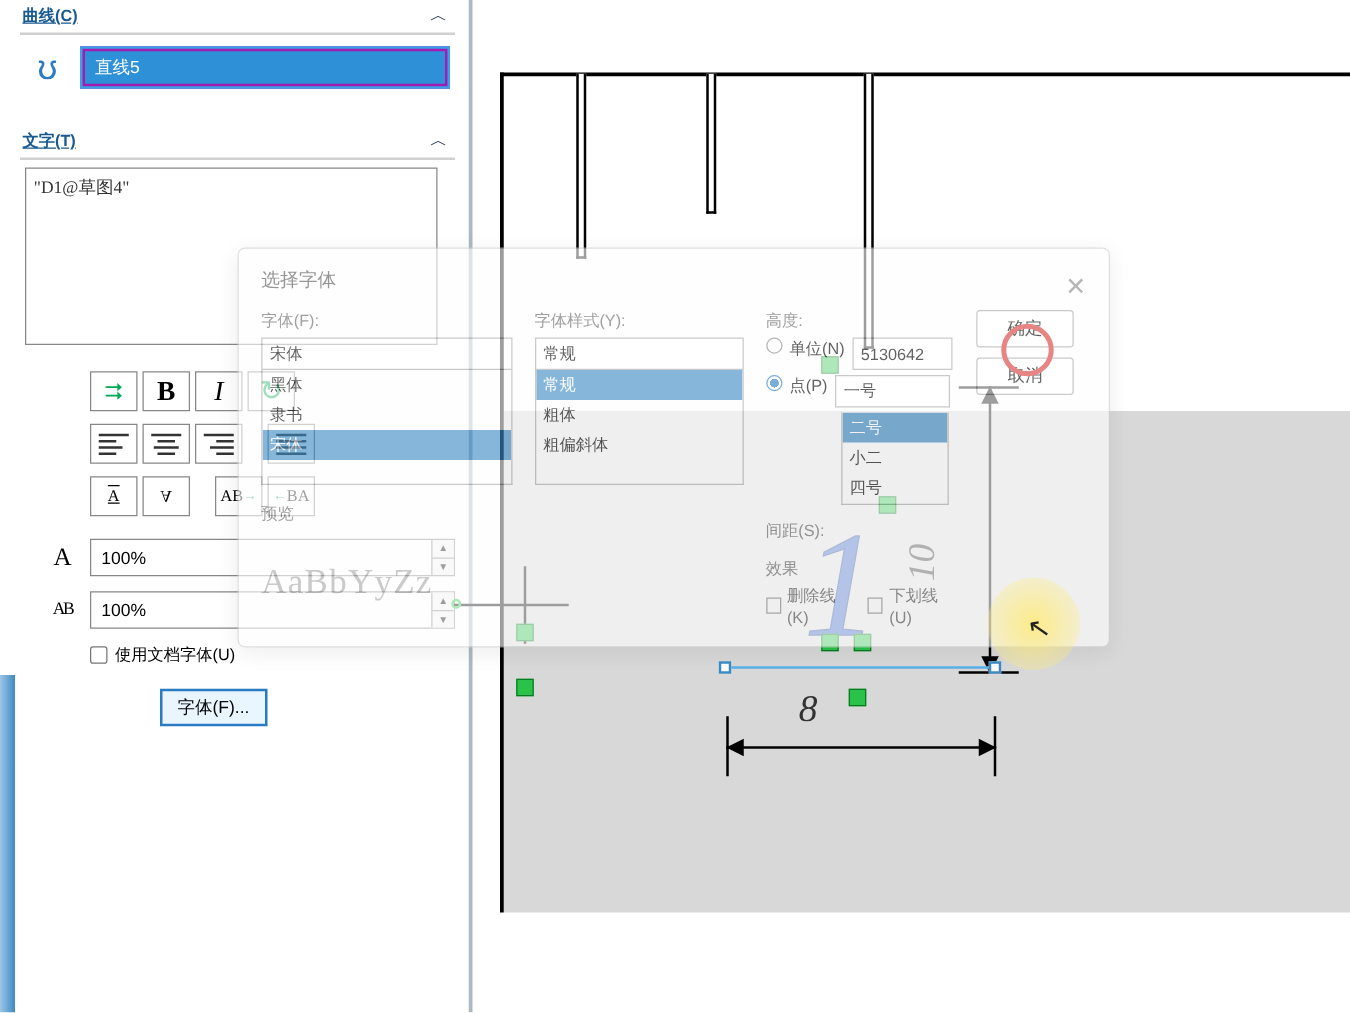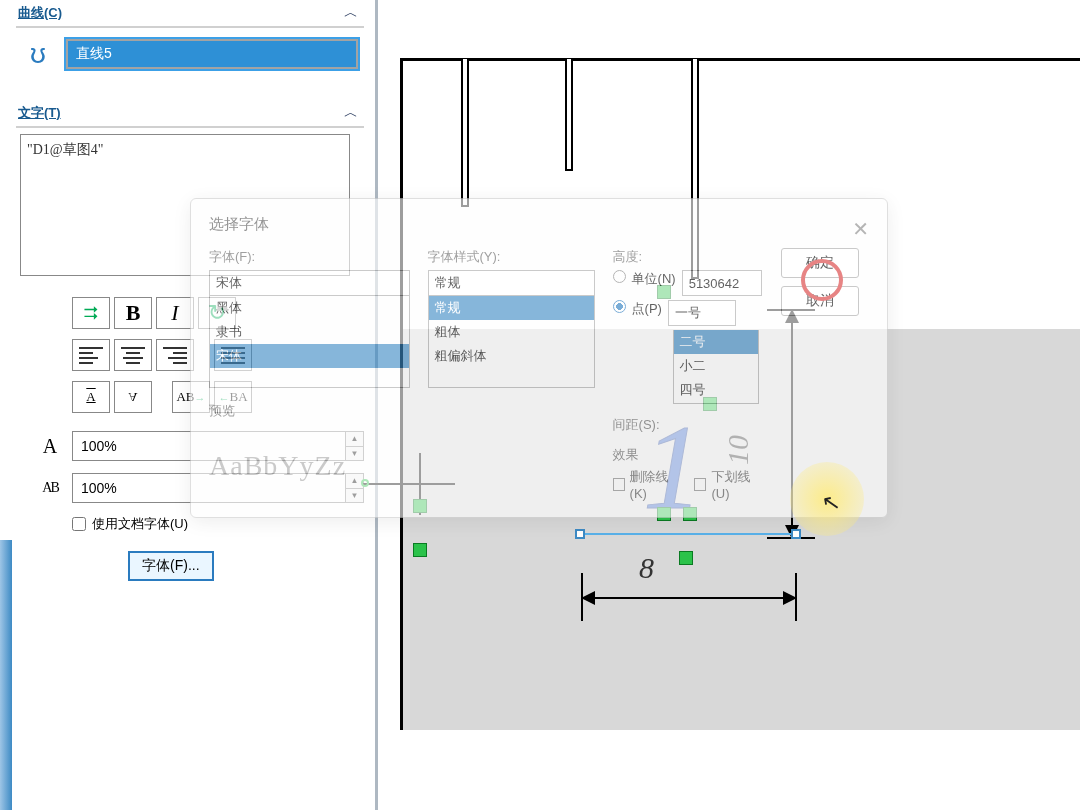--- a/index.html
+++ b/index.html
@@ -34,21 +34,21 @@
       padding: 8px 4px 18px 4px;
     }
     .horseshoe {
       width: 36px; height: 36px;
       display: flex; align-items: center; justify-content: center;
       color: #2a7bbf; font-size: 28px;
     }
     .selected-field {
       flex: 1;
       border: 2px solid #3ca0e7;
-      background: #a3a3a3;
+      background: #a21caf;
       padding: 2px;
     }
     .selected-inner {
       background: #2e90d6;
       color: #fff;
       padding: 4px 8px;
       font-size: 14px;
     }
 
     .text-section {
@@ -490,21 +490,21 @@
     <div class="dlg-col" style="flex:0.9;">
       <div class="dlg-label">高度:</div>
       <div class="radio-row">
           <span class="radio"></span>
           <span>单位(N)</span>
         <input class="dlg-input" style="width: 80px;" value="5130642">
       </div>
       <div class="radio-row">
           <span class="radio on"></span>
           <span>点(P)</span>
-        <input class="dlg-input" style="width: 68px;" value="一号">
+        <input class="dlg-input" style="width: 92px;" value="一号">
       </div>
       <div class="dlg-list" style="height:74px; margin-left:60px; width:86px;">
         <div class="sel">二号</div>
         <div>小二</div>
         <div>四号</div>
         <div>小四</div>
       </div>
       <div class="dlg-label" style="margin-top:12px;">间距(S):</div>
       <div class="dlg-label" style="margin-top:12px;">效果</div>
       <div style="display:flex; gap:14px;">

